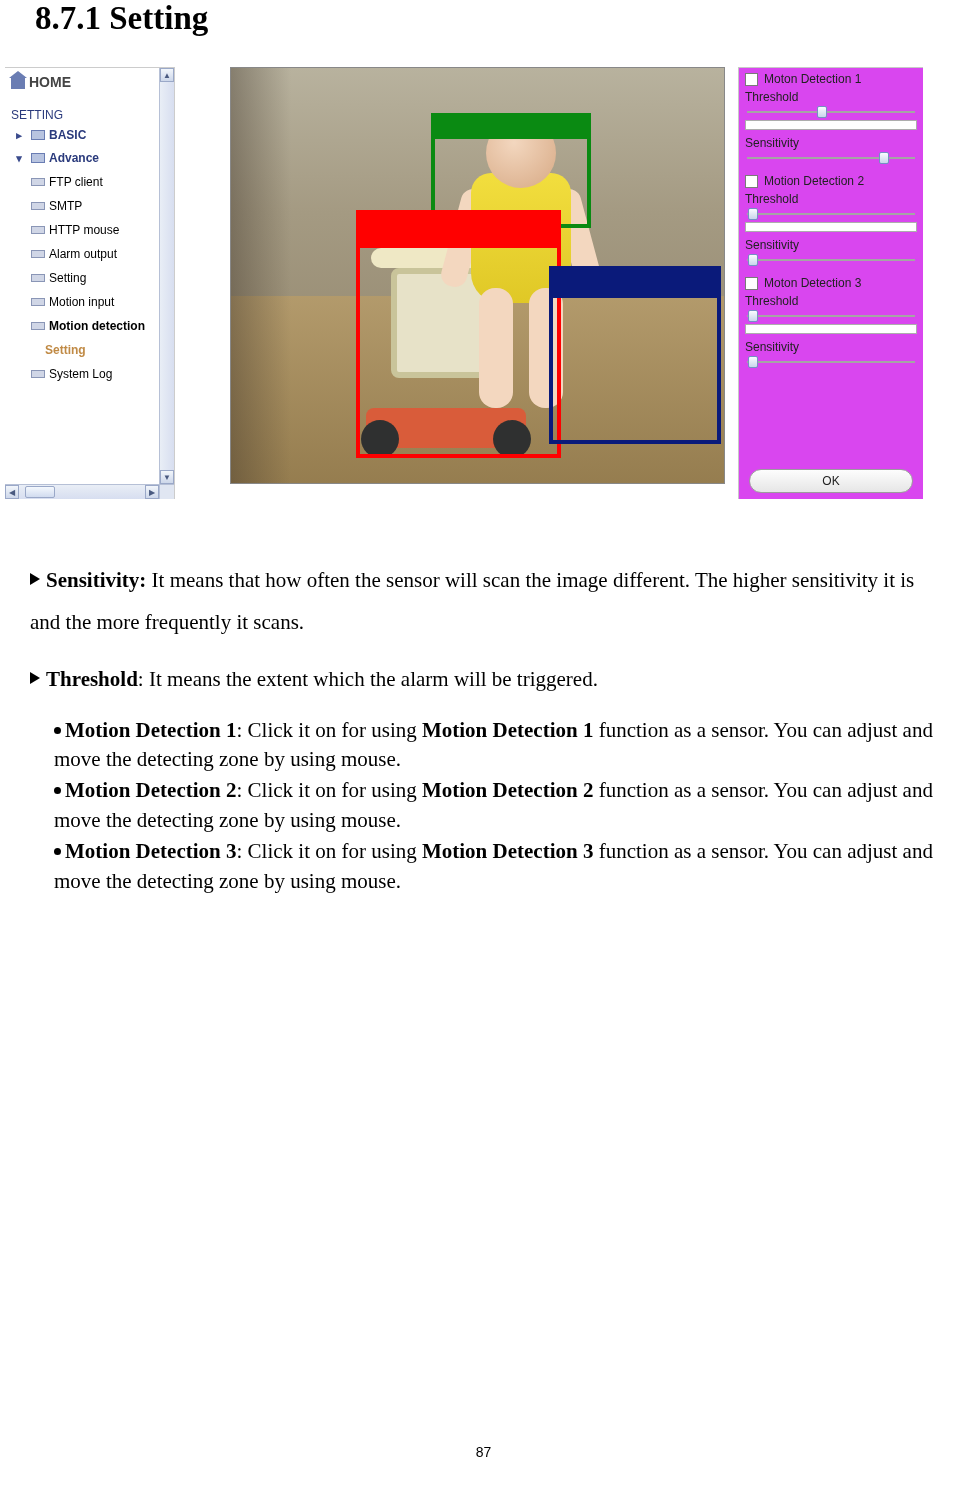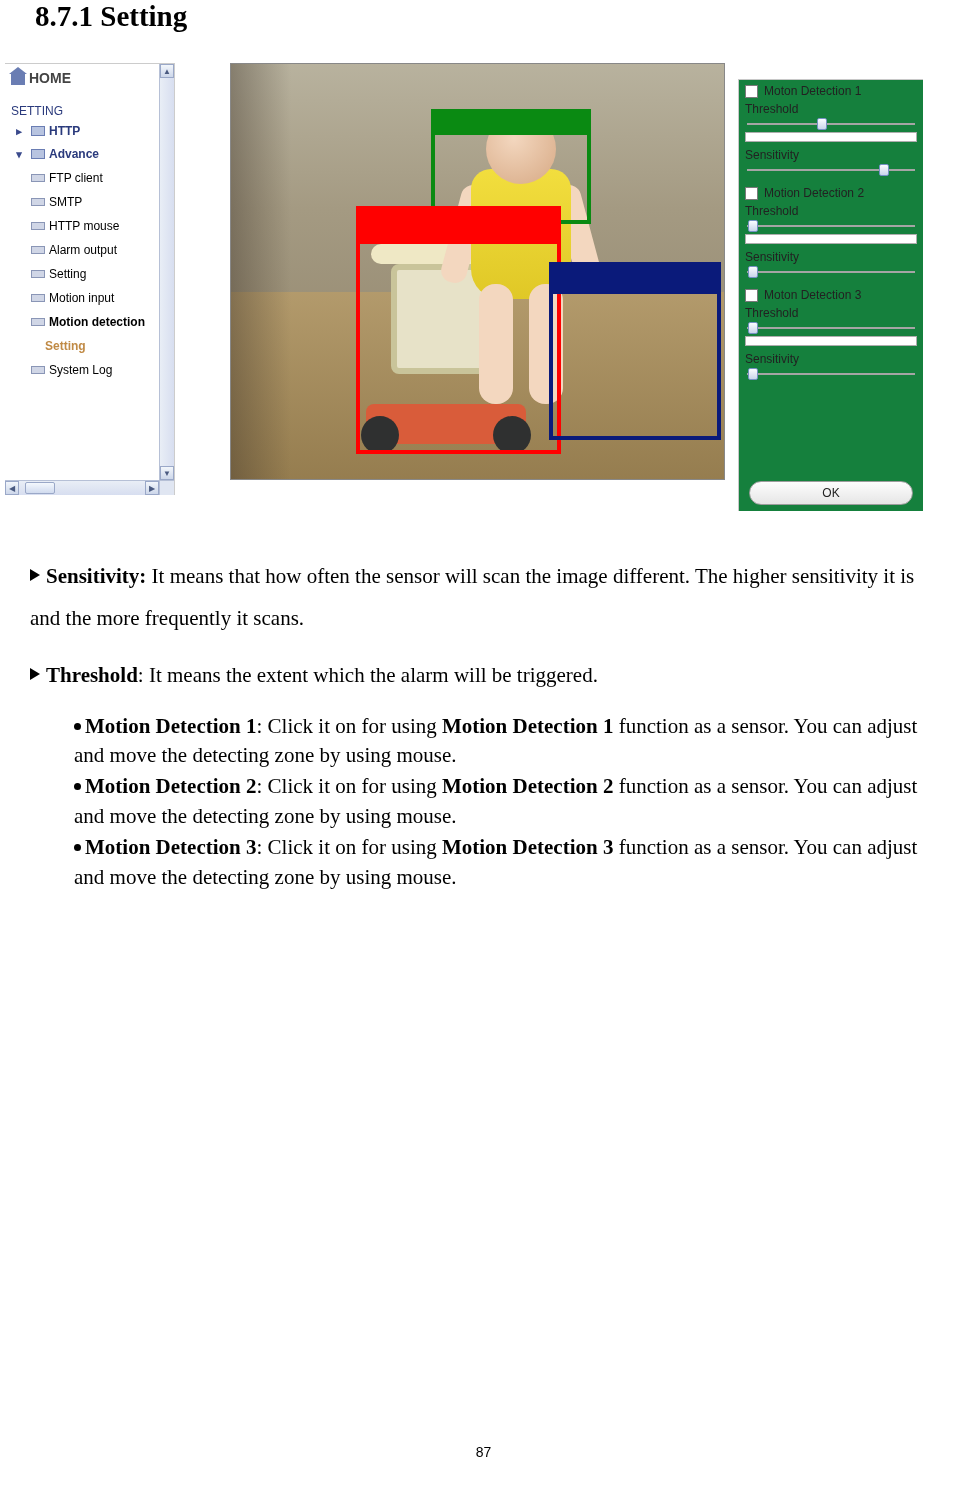--- a/index.html
+++ b/index.html
@@ -8,21 +8,21 @@
     background: #fff;
     color: #000;
     width: 967px;
     height: 1488px;
     position: relative;
   }
   .page {
     padding: 0 30px;
   }
   .section-heading {
-    font-size: 29px;
+    font-size: 33px;
     font-weight: bold;
     margin: 0 0 30px 5px;
   }
   
   .screenshot {
     position: relative;
     width: 918px;
     height: 432px;
     margin-left: -25px;
   }
@@ -202,24 +202,24 @@
   }
   .zone.green { border-color:#0a8a12; left:200px; top:45px; width:160px; height:115px; }
   .zone.green .zone-head { background:#0a8a12; }
   .zone.red   { border-color:#ff0000; left:125px; top:142px; width:205px; height:248px; }
   .zone.red   .zone-head { background:#ff0000; height:38px; }
   .zone.blue  { border-color:#0a1a7a; left:318px; top:198px; width:172px; height:178px; }
   .zone.blue  .zone-head { background:#0a1a7a; height:32px; }
   
   .panel-right {
     position:absolute;
-    right:0; top:16px;
+    right:0; top:0;
     width: 185px;
     height: 432px;
-    background:#15803d;
+    background:#d946ef;
     border-left:1px solid #c8c8c8;
     border-top:1px solid #c8c8c8;
     font-family: Arial, Helvetica, sans-serif;
     font-size: 12px;
     color:#222;
     padding: 4px 6px;
   }
   .md-group {
     margin-bottom: 10px;
   }
@@ -284,21 +284,21 @@
     display:inline-block;
     width:0; height:0;
     border-top:6px solid transparent;
     border-bottom:6px solid transparent;
     border-left:10px solid #000;
     margin-right:6px;
     transform: translateY(-2px);
   }
   .bold { font-weight: bold; }
   .sub-list {
-    margin-left: 44px;
+    margin-left: 24px;
     font-size: 21px;
     line-height: 1.4;
   }
   .sub-list .item { margin-bottom: 2px; }
   .bullet-dot {
     display:inline-block;
     width:7px; height:7px;
     background:#000;
     border-radius:50%;
     margin-right:4px;
@@ -352,21 +352,21 @@
         <div class="tree-row home">
           <span class="home-icon"></span>
           <span class="lbl">HOME</span>
         </div>
         <div class="tree-row section">
           <span class="lbl">SETTING</span>
         </div>
         <div class="tree-row top">
           <span class="glyph">▸</span>
           <span class="folder-icon"></span>
-          <span class="lbl">HTTP</span>
+          <span class="lbl">BASIC</span>
         </div>
         <div class="tree-row top">
           <span class="glyph">▾</span>
           <span class="folder-icon"></span>
           <span class="lbl">Advance</span>
         </div>
         <div class="tree-row leaf">
             <span class="drive-icon"></span>
             <span class="lbl">FTP client</span>
           </div>

